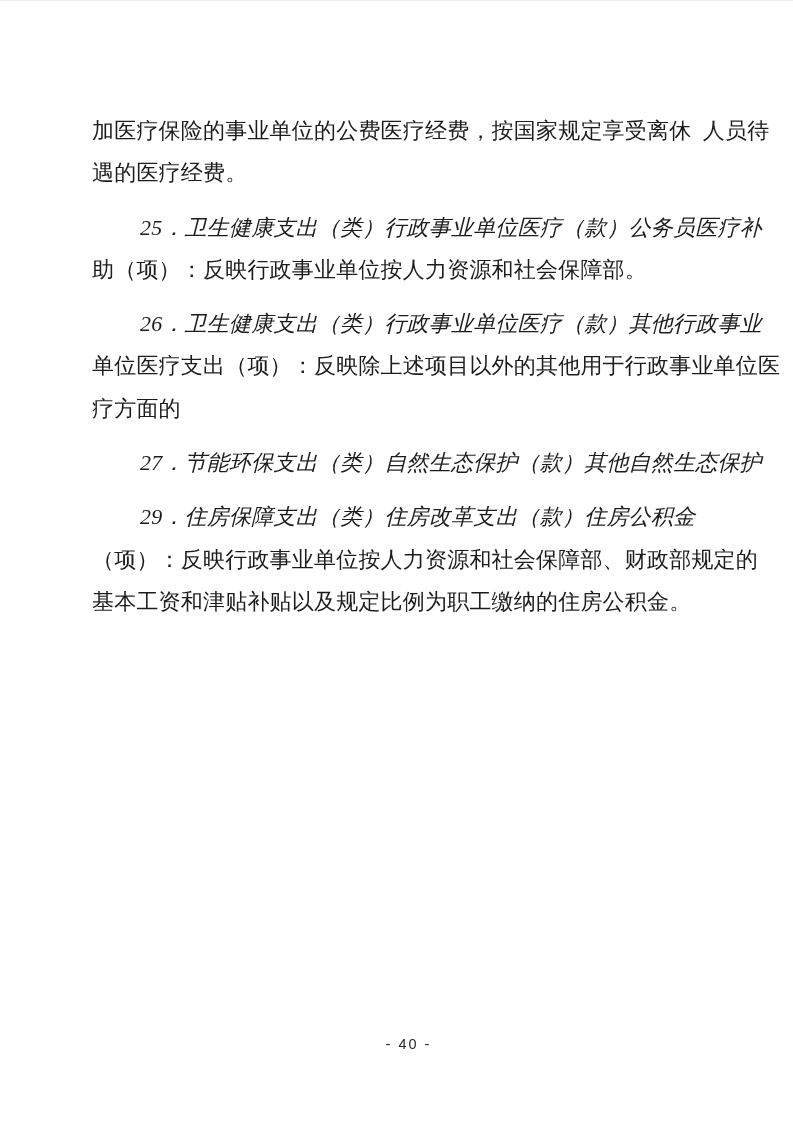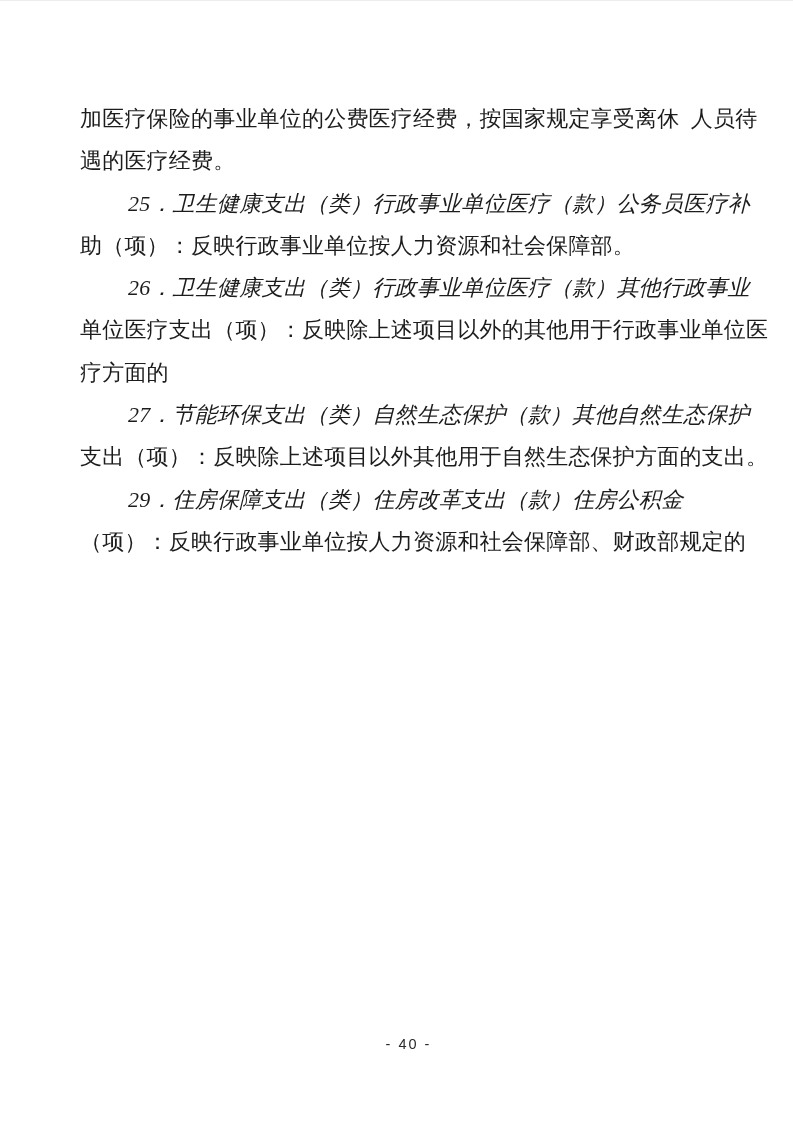--- a/index.html
+++ b/index.html
@@ -22,21 +22,21 @@
     box-sizing: border-box;
   }
   .text-block {
     position: absolute;
     left: 80px;
     top: 97px;
     width: 668px;
     color: #1c1c1c;
   }
   .paragraph {
-    margin: 0;
+    margin: 12px;
     padding: 0;
   }
   .line {
     height: 42.3px;
     line-height: 42.3px;
     font-size: 22px;
     letter-spacing: 0.2px;
     white-space: pre;
     color: #1c1c1c;
   }
@@ -71,23 +71,23 @@
         <div class="line indent">25．卫生健康支出（类）行政事业单位医疗（款）公务员医疗补</div>
         <div class="line">助（项）：反映行政事业单位按人力资源和社会保障部。</div>
       </div>
       <div class="paragraph">
         <div class="line indent">26．卫生健康支出（类）行政事业单位医疗（款）其他行政事业</div>
         <div class="line">单位医疗支出（项）：反映除上述项目以外的其他用于行政事业单位医</div>
         <div class="line">疗方面的</div>
       </div>
       <div class="paragraph">
         <div class="line indent">27．节能环保支出（类）自然生态保护（款）其他自然生态保护</div>
-        <div class="line">支出（项）：反映除上述项目以外其他用于自然生态保护方面的支出。</div>
       </div>
       <div class="paragraph">
         <div class="line indent">29．住房保障支出（类）住房改革支出（款）住房公积金</div>
         <div class="line">（项）：反映行政事业单位按人力资源和社会保障部、财政部规定的</div>
+        <div class="line">基本工资和津贴补贴以及规定比例为职工缴纳的住房公积金。</div>
       </div>
     </div>
   <div class="page-footer">
     <span class="page-number">- 40 -</span>
   </div>
 </div>
 
 </body></html>

